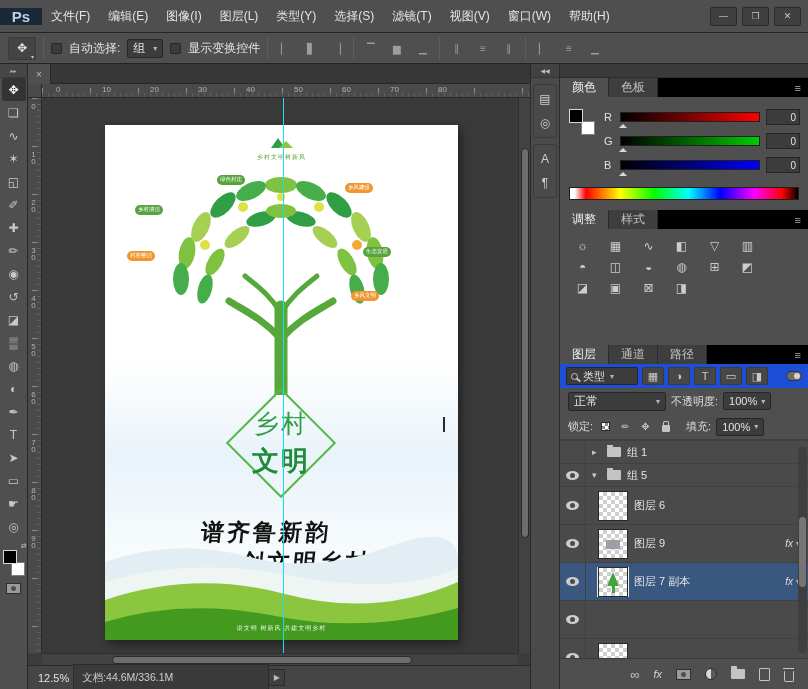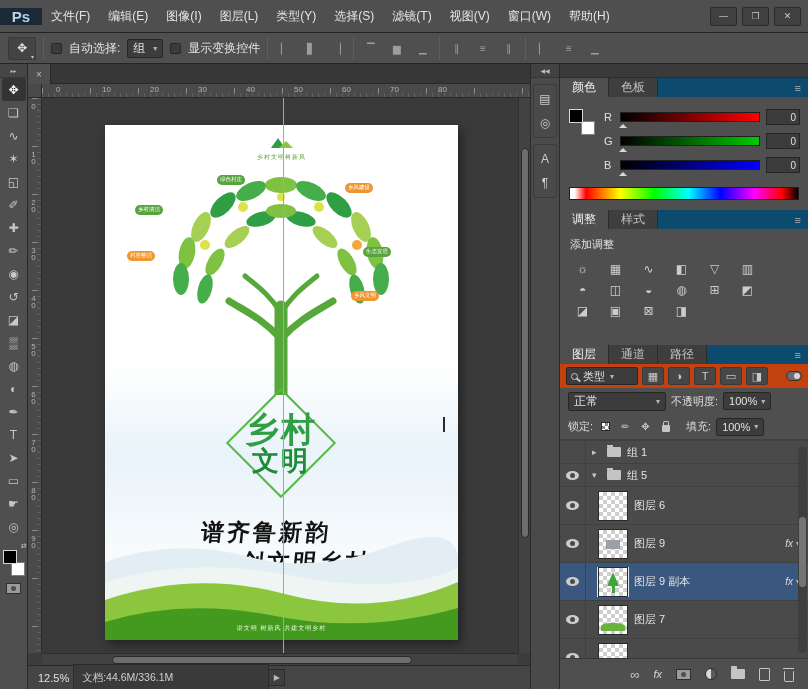--- a/index.html
+++ b/index.html
@@ -62,37 +62,37 @@
 
 
 #poster{position:absolute;left:63px;top:27px;width:353px;height:515px;overflow:hidden;box-shadow:3px 4px 10px rgba(0,0,0,.45);
  background:linear-gradient(180deg,#ffffff 0%,#ffffff 46%,#e9f3fa 64%,#f5fafc 80%,#ffffff 100%)}
 .plogo{position:absolute;left:0;right:0;top:10px;text-align:center}
 .plogo .lt{font-size:6px;color:#5aa53e;margin-top:1px;letter-spacing:1px}
 .tlab{position:absolute;font-size:5.5px;line-height:1;color:#fff;padding:2px 3px;border-radius:5px;white-space:nowrap}
 .tlab.g{background:#57a33e}.tlab.o{background:#f09630}
 #diamond{position:absolute;left:118px;top:262px;width:116px;height:112px;text-align:center}
 #diamond .outline{position:absolute;left:19px;top:17px;width:78px;height:78px;border:2px solid #54b948;transform:rotate(45deg)}
-#diamond .d1{position:absolute;left:0;right:0;top:20px;font-size:34px;font-weight:bold;color:#2f9e44;letter-spacing:2px}
+#diamond .d1{position:absolute;left:0;right:0;top:20px;font-size:25px;font-weight:normal;color:#2f9e44;letter-spacing:2px}
 #diamond .d2{position:absolute;left:0;right:0;top:56px;font-size:27px;font-weight:bold;color:#1f8a38;letter-spacing:2px}
 .slog{position:absolute;font-weight:bold;color:#121212;font-size:23px;letter-spacing:3px;transform:skewX(-6deg);white-space:nowrap}
 .pfooter{position:absolute;left:0;right:0;bottom:7px;text-align:center;font-size:6px;color:#eef7df;letter-spacing:1px}
 #guide{position:absolute;left:241px;top:0;width:1px;height:555px;background:#19dfe8;z-index:5}
 .stray{position:absolute;left:338px;top:292px;width:1.5px;height:15px;background:#2a2a2a}
 
 
 #sidecol{position:absolute;left:530px;top:64px;width:30px;height:625px;background:#4a4a4a;border-left:1px solid #2a2a2a;border-right:1px solid #2a2a2a}
 #sidecol .head{height:14px;display:flex;align-items:center;justify-content:center;font-size:6px;color:#bdbdbd;background:#424242;border-bottom:1px solid #343434}
 .icogrp{margin:6px 2px 0 2px;border:1px solid #3a3a3a;border-radius:3px;display:flex;flex-direction:column;align-items:center;padding:2px 0}
 .sicon{width:24px;height:24px;display:flex;align-items:center;justify-content:center;color:#cdcdcd;font-size:12px}
 
 
 #rightpanels{position:absolute;left:560px;top:64px;width:248px;height:625px;background:#4f4f4f}
 .topstrip{position:absolute;left:0;top:0;width:248px;height:14px;background:#3a3a3a;border-bottom:1px solid #2c2c2c}
-.ptabs{position:absolute;width:248px;height:19px;background:#0c4a6e;display:flex;align-items:stretch}
+.ptabs{position:absolute;width:248px;height:19px;background:#000000;display:flex;align-items:stretch}
 .ptab{padding:0 12px;display:flex;align-items:center;font-size:12px;color:#c2c2c2;background:#3e3e3e;border-right:1px solid #2b2b2b}
 .ptab.active{background:#4f4f4f;color:#eeeeee}
 .pmenu{margin-left:auto;display:flex;align-items:center;padding-right:7px;color:#b2b2b2;font-size:11px}
 .pbody{position:absolute;left:0;width:248px;background:#4f4f4f}
 
 
 .cpfg{position:absolute;left:9px;top:12px;width:26px;height:26px}
 .cpfg .f{position:absolute;left:0;top:0;width:14px;height:14px;background:#000;border:1px solid #d6d6d6;z-index:2}
 .cpfg .b{position:absolute;right:0;bottom:0;width:14px;height:14px;background:#fff;border:1px solid #808080}
 .crows{margin:8px 8px 0 44px}
@@ -103,21 +103,21 @@
 .cval{width:34px;height:16px;background:#3c3c3c;border:1px solid #262626;color:#e0e0e0;font-size:10px;display:flex;align-items:center;justify-content:flex-end;padding:0 3px}
 .spectrum{margin:10px 9px 0 9px;height:13px;border:1px solid #1f1f1f;
  background:linear-gradient(90deg,#fff 0 2%,#f00 7%,#ff0 22%,#0f0 37%,#0ff 52%,#00f 66%,#f0f 81%,#f00 93%,#000 100%)}
 
 
 .addlbl{padding:8px 0 0 10px;font-size:11px;color:#e0e0e0}
 .adj-grid{margin:6px 0 0 6px;width:210px;display:flex;flex-wrap:wrap}
 .adj-ic{width:33px;height:21px;display:flex;align-items:center;justify-content:center;color:#cdcdcd;font-size:12px}
 
 
-.filter-row{position:absolute;left:0;width:248px;height:24px;display:flex;align-items:center;gap:4px;padding:12px 6px;border-bottom:1px solid #3f3f3f;background:#c2410c}
+.filter-row{position:absolute;left:0;width:248px;height:24px;display:flex;align-items:center;gap:4px;padding:12px 6px;border-bottom:1px solid #3f3f3f;background:#1d4ed8}
 .kind-dd{width:72px;height:18px;background:#3c3c3c;border:1px solid #262626;border-radius:2px;display:flex;align-items:center;gap:5px;padding:0 4px;color:#e0e0e0;font-size:11px}
 .flt-ic{width:22px;height:18px;background:#474747;border:1px solid #393939;border-radius:2px;display:flex;align-items:center;justify-content:center;color:#c9c9c9;font-size:11px}
 .flt-toggle{margin-left:auto;width:16px;height:10px;border:1px solid #303030;border-radius:5px;background:#6d6d6d;position:relative}
 .flt-toggle::after{content:"";position:absolute;right:1px;top:1px;width:6px;height:6px;border-radius:50%;background:#d6d6d6}
 .blend-row{position:absolute;left:0;width:248px;height:26px;display:flex;align-items:center;gap:5px;padding:0 8px;background:#4f4f4f}
 .lock-row{position:absolute;left:0;width:248px;height:26px;display:flex;align-items:center;gap:5px;padding:0 8px;background:#4f4f4f;border-bottom:1px solid #3f3f3f}
 .small-lbl{font-size:11px;color:#dedede;white-space:nowrap}
 .vbox{height:18px;background:#3c3c3c;border:1px solid #262626;border-radius:2px;display:flex;align-items:center;gap:4px;padding:0 5px;font-size:11px;color:#e2e2e2}
 .lockic{width:15px;height:15px;display:flex;align-items:center;justify-content:center;color:#c6c6c6;font-size:10px}
 .minichk{width:9px;height:9px;background-color:#fff;background-image:linear-gradient(45deg,#888 25%,transparent 25% 75%,#888 75%),linear-gradient(45deg,#888 25%,transparent 25% 75%,#888 75%);background-size:6px 6px;background-position:0 0,3px 3px;border:1px solid #2c2c2c}
@@ -422,21 +422,20 @@
       </div>
       <div class="spectrum"></div>
     </div>
 
     <div class="ptabs" style="top:146px">
       <div class="ptab active">调整</div>
       <div class="ptab">样式</div>
       <div class="pmenu">≡</div>
     </div>
     <div class="pbody" style="top:165px;height:112px">
-      <div class="addlbl">添加调整</div>
       <div class="adj-grid">
         <span class="adj-ic">☼</span>
         <span class="adj-ic">▦</span>
         <span class="adj-ic">∿</span>
         <span class="adj-ic">◧</span>
         <span class="adj-ic">▽</span>
         <span class="adj-ic">▥</span>
         <span class="adj-ic">◓</span>
         <span class="adj-ic">◫</span>
         <span class="adj-ic">◒</span>
@@ -544,37 +543,31 @@
         </div>
       </div>
       <div class="lrow sel" style="height:38px">
         <div class="eyecell">
             <span class="i-eye"></span>
           </div>
         <div class="rowbody indent">
           <span class="thumb checker">
               <span class="mt"></span>
             </span>
-          <span class="lname">图层 9 副本</span>
+          <span class="lname">图层 7 副本</span>
           <span class="fxcell">
             <span>fx</span>
             <span class="fxchev">▾</span>
           </span>
         </div>
       </div>
       <div class="lrow" style="height:38px">
         <div class="eyecell">
             <span class="i-eye"></span>
           </div>
-        <div class="rowbody indent">
-          <span class="thumb checker">
-              <span class="hillmini"></span>
-            </span>
-          <span class="lname">图层 7</span>
-        </div>
       </div>
       <div class="lrow" style="height:38px">
         <div class="eyecell">
             <span class="i-eye"></span>
           </div>
         <div class="rowbody indent">
           <span class="thumb checker"></span>
           <span class="lname"></span>
         </div>
       </div>

